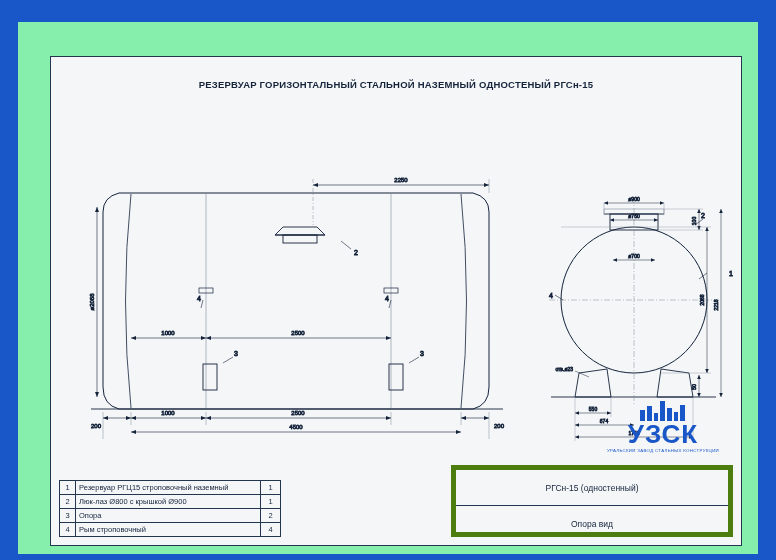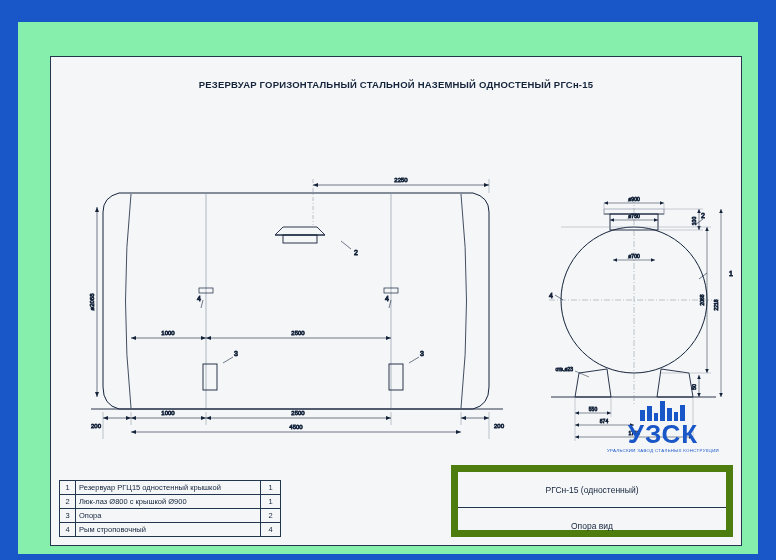--- a/index.html
+++ b/index.html
@@ -55,21 +55,21 @@
     padding: 1.5px 3px;
     height: 14px;
   }
   .legend td.num { width: 16px; text-align: center; }
   .legend td.qty { width: 20px; text-align: center; }
 
   .titleblock {
     position: absolute;
     right: 8px; bottom: 8px;
     width: 282px; height: 72px;
-    border: 7px solid #4d7c0f;
+    border: 5px solid #4d7c0f;
     background: #f4f6f8;
   }
   .tb-row {
     height: 36px;
     display: flex;
     align-items: center;
     justify-content: center;
     font-size: 8.5px;
     color: #14233a;
   }
@@ -266,21 +266,21 @@
           <line x1="613" y1="146" x2="613" y2="158" stroke="#7f8c9b" stroke-width="0.4"></line>
           <line x1="510" y1="170" x2="660" y2="170" stroke="#7f8c9b" stroke-width="0.4"></line>
           <line x1="610" y1="316" x2="660" y2="316" stroke="#7f8c9b" stroke-width="0.4"></line>
         </g>
       </svg>
 
       <table class="legend">
         <tbody>
           <tr>
             <td class="num">1</td>
-            <td>Резервуар РГЦ15 одностенный  крышкой</td>
+            <td>Резервуар РГЦ15 строповочный  наземный</td>
             <td class="qty">1</td>
           </tr>
           <tr>
             <td class="num">2</td>
             <td>Люк-лаз Ø800 с крышкой Ø900</td>
             <td class="qty">1</td>
           </tr>
           <tr>
             <td class="num">3</td>
             <td>Опора</td>

